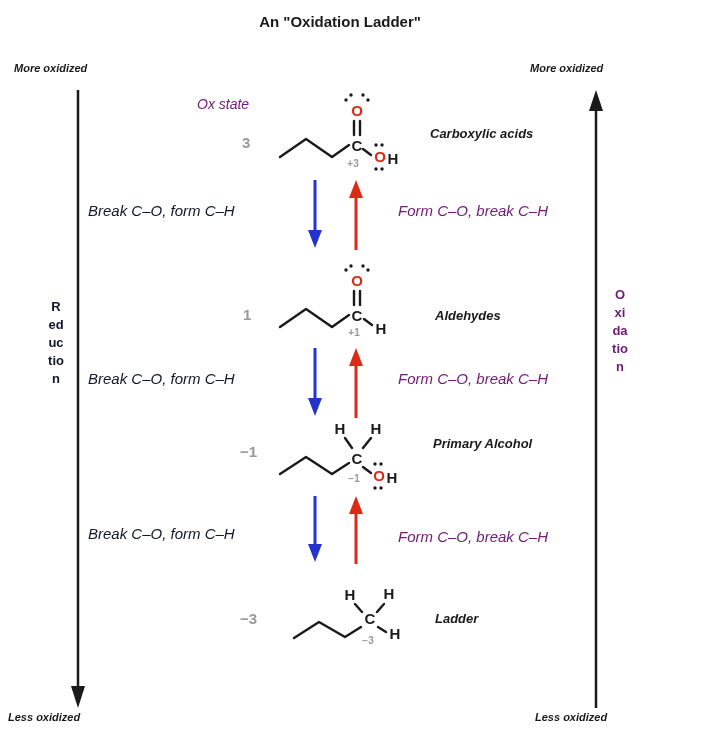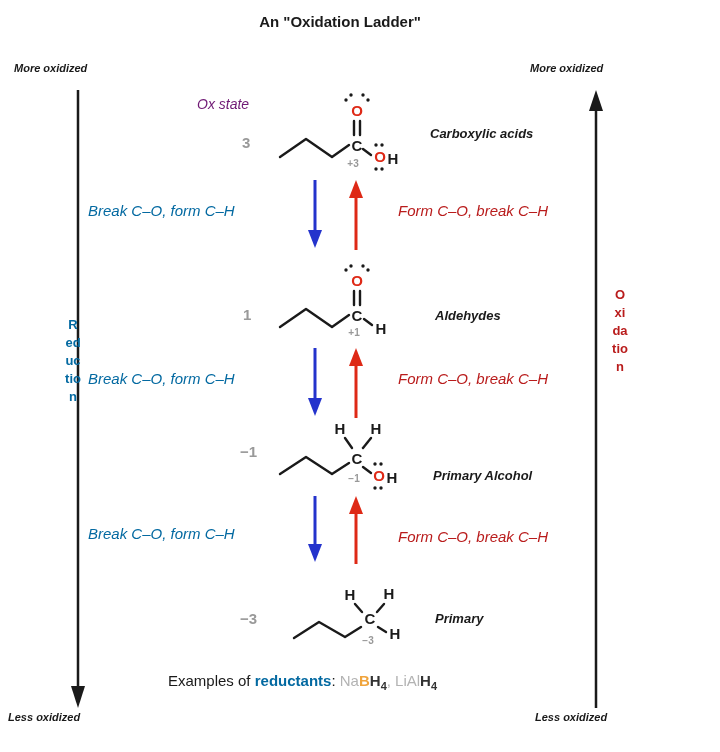--- a/index.html
+++ b/index.html
@@ -7,22 +7,22 @@
     position:relative;width:720px;height:752px;background:#ffffff;
     font-family:"Liberation Sans",sans-serif;color:#1a1a1a;overflow:hidden;
   }
   .abs{position:absolute;}
   .title{font-size:15px;font-weight:bold;text-align:center;width:680px;left:0;top:13px;}
   .side-label{font-size:11px;font-weight:bold;font-style:italic;white-space:nowrap;}
   .vword{
     font-size:13px;font-weight:bold;width:16px;line-height:18px;
     word-break:break-all;text-align:center;
   }
-  .blue{color:#0369a1;}
-  .red{color:#b91c1c;}
+  .blue{color:#0f172a;}
+  .red{color:#701a75;}
   .ox-header{font-size:14px;font-style:italic;color:#701a75;white-space:nowrap;}
   .ox-num{font-size:15px;font-weight:bold;color:#999999;white-space:nowrap;}
   .compound-name{font-size:13px;font-weight:bold;font-style:italic;white-space:nowrap;}
   .transition-label{font-size:15px;font-style:italic;white-space:nowrap;}
   .footer-line{font-size:15px;white-space:nowrap;}
   .footer-line .kw{font-weight:bold;}
   .footer-line .lgray{color:#b3b3b3;}
   .footer-line .orange{color:#f0a43c;font-weight:bold;}
   .footer-line .formula-h{font-weight:bold;color:#333333;}
   .footer-line .fred{color:#de2916;font-weight:bold;}
@@ -50,21 +50,21 @@
 
   <div class="abs side-label" style="left:14px;top:62px;">More oxidized</div>
   <div class="abs side-label" style="left:530px;top:62px;">More oxidized</div>
   <div class="abs side-label" style="left:8px;top:711px;">Less oxidized</div>
   <div class="abs side-label" style="left:535px;top:711px;">Less oxidized</div>
 
   <svg class="abs" style="left:68px;top:88px;" width="20" height="622" viewBox="0 0 20 622">
     <line class="axis-line" x1="10" y1="2" x2="10" y2="600"></line>
     <polygon class="axis-head" points="10,620 3,598 17,598"></polygon>
   </svg>
-  <div class="abs vword blue" style="left:48px;top:316px;margin-left:17px;">Reduction</div>
+  <div class="abs vword blue" style="left:48px;top:298px;">Reduction</div>
 
   <svg class="abs" style="left:586px;top:88px;" width="20" height="622" viewBox="0 0 20 622">
     <line class="axis-line" x1="10" y1="620" x2="10" y2="22"></line>
     <polygon class="axis-head" points="10,2 3,23 17,23"></polygon>
   </svg>
   <div class="abs vword red" style="left:612px;top:286px;">Oxidation</div>
 
   <div class="abs ox-header" style="left:197px;top:96px;">Ox state</div>
 
   <div class="abs ox-num" style="left:242px;top:134px;">3</div>
@@ -134,21 +134,21 @@
       <circle class="lp" cx="131" cy="56" r="1.7"></circle>
     <circle class="lp" cx="125" cy="80" r="1.7"></circle>
       <circle class="lp" cx="131" cy="80" r="1.7"></circle>
     <text class="atom-black" x="90" y="26" text-anchor="middle">H</text>
     <text class="atom-black" x="126" y="26" text-anchor="middle">H</text>
     <text class="atom-black" x="107" y="56" text-anchor="middle">C</text>
     <text class="atom-red" x="129" y="73" text-anchor="middle">O</text>
     <text class="atom-black" x="142" y="75" text-anchor="middle">H</text>
     <text class="charge" x="104" y="74" text-anchor="middle">−1</text>
   </svg>
-  <div class="abs compound-name" style="left:433px;top:468px;">Primary Alcohol</div>
+  <div class="abs compound-name" style="left:433px;top:436px;">Primary Alcohol</div>
 
   <div class="abs transition-label blue" style="left:88px;top:525px;">Break C–O, form C–H</div>
   <div class="abs transition-label red" style="left:398px;top:528px;">Form C–O, break C–H</div>
   <svg class="abs" style="left:292px;top:492px;" width="86" height="76" viewBox="0 0 86 76">
     <line class="arrow-blue" x1="23" y1="4" x2="23" y2="54"></line>
     <polygon class="arrow-blue-head" points="23,70 16,52 30,52"></polygon>
     <line class="arrow-red" x1="64" y1="72" x2="64" y2="20"></line>
     <polygon class="arrow-red-head" points="64,4 57,22 71,22"></polygon>
   </svg>
 
@@ -157,20 +157,17 @@
     <path class="bond" d="M 36,60 L 61,44 L 87,59 L 103,49"></path>
     <line class="bond" x1="97" y1="26" x2="104" y2="34"></line>
     <line class="bond" x1="126" y1="26" x2="119" y2="34"></line>
     <line class="bond" x1="120" y1="49" x2="128" y2="54"></line>
     <text class="atom-black" x="92" y="22" text-anchor="middle">H</text>
     <text class="atom-black" x="131" y="21" text-anchor="middle">H</text>
     <text class="atom-black" x="112" y="46" text-anchor="middle">C</text>
     <text class="atom-black" x="137" y="61" text-anchor="middle">H</text>
     <text class="charge" x="110" y="66" text-anchor="middle">−3</text>
   </svg>
-  <div class="abs compound-name" style="left:435px;top:611px;">Primary</div>
+  <div class="abs compound-name" style="left:435px;top:611px;">Ladder</div>
 
-  <div class="abs footer-line" style="left:168px;top:672px;">
-    <span>Examples of </span><span class="kw blue">reductants</span><span>: </span><span class="lgray">Na</span><span class="orange">B</span><span class="formula-h">H</span><sub class="formula-h">4</sub><span class="lgray">, </span><span class="lgray">LiAl</span><span class="formula-h">H</span><sub class="formula-h">4</sub>
-  </div>
 
 
 </div>
 
 </body></html>

